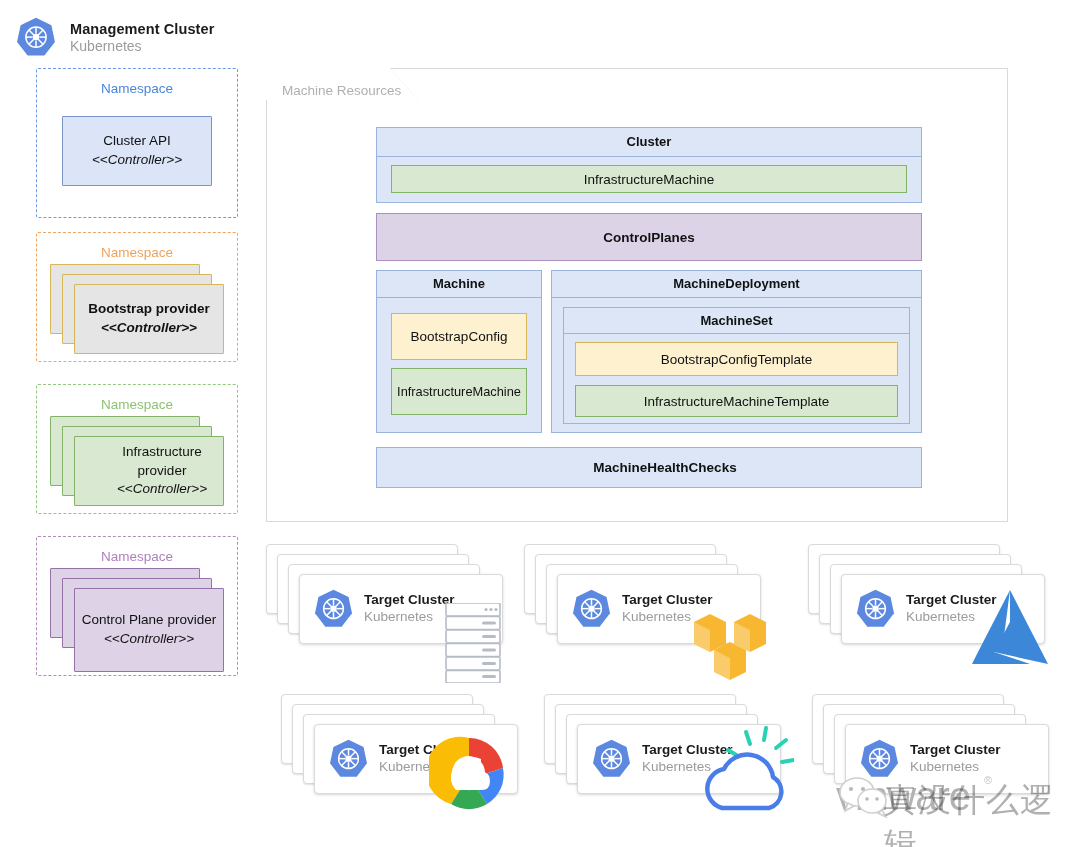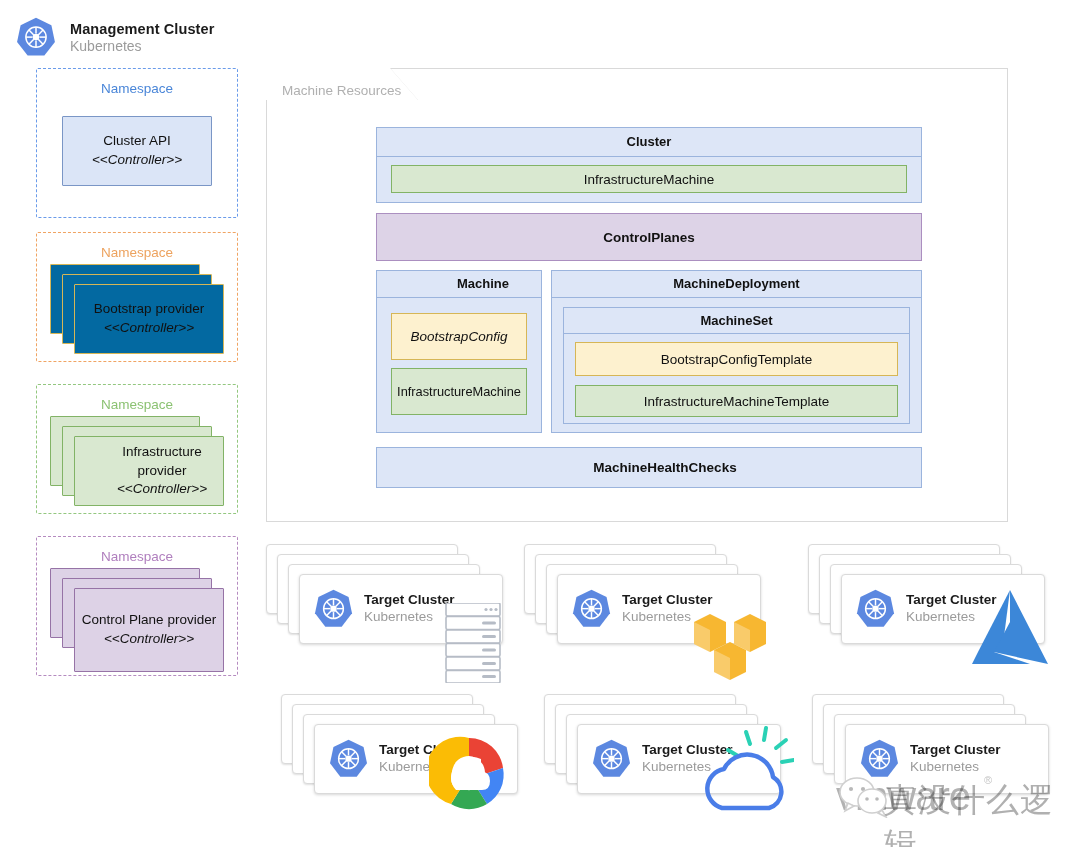--- a/index.html
+++ b/index.html
@@ -25,21 +25,21 @@
   .ns-orange{border-color:#f0a463;} .ns-orange .ns-label{color:#eda35f;}
   .ns-green{border-color:#93c77f;} .ns-green .ns-label{color:#8cc273;}
   .ns-purple{border-color:#b58bc0;} .ns-purple .ns-label{color:#b07fbe;}
 
   .card{border:1px solid;border-radius:1px;box-sizing:border-box;}
   .card.front{display:flex;flex-direction:column;align-items:center;justify-content:center;text-align:center;line-height:1.38;}
   .card .c1{font-size:13.5px;color:#111;}
   .card .c2{font-size:13.5px;color:#111;font-style:italic;}
 
   .c-blue{background:#dbe5f7;border-color:#7a96c6;}
-  .c-orange{background:#0369a1;border-color:#d6b656;}
+  .c-orange{background:#e5e5e5;border-color:#d6b656;font-weight:bold;}
   .c-green{background:#d9e8d0;border-color:#82b366;}
   .c-purple{background:#ddd2e6;border-color:#9673a6;}
 
   
   #cr-panel{left:266px;top:68px;width:742px;height:454px;border:1px solid #d9d9d9;background:#fff;}
   #cr-tab{left:266px;top:68px;width:152px;height:32px;
     background:#fff;border-right:none;
     -webkit-clip-path:polygon(0 0,124px 0,152px 32px,0 32px);
     clip-path:polygon(0 0,124px 0,152px 32px,0 32px);}
   #cr-tab-border{left:266px;top:68px;width:152px;height:33px;
@@ -145,23 +145,23 @@
 <div class="abs" id="cr-tab-label">Machine Resources</div>
 
 <div class="abs box b-blue" style="left:376px;top:127px;width:546px;height:76px;"></div>
 <div class="abs box-head" style="left:376px;top:127px;width:546px;height:29px;">Cluster</div>
 <div class="abs" style="left:376px;top:156px;width:546px;height:1px;background:#9bb4dd;"></div>
 <div class="abs box i-green inner" style="left:391px;top:165px;width:516px;height:28px;">InfrastructureMachine</div>
 
 <div class="abs box b-purple inner" style="left:376px;top:213px;width:546px;height:48px;font-weight:bold;">ControlPlanes</div>
 
 <div class="abs box b-blue" style="left:376px;top:270px;width:166px;height:163px;"></div>
-<div class="abs box-head" style="left:376px;top:270px;width:166px;height:27px;margin-left:24px;">Machine</div>
+<div class="abs box-head" style="left:376px;top:270px;width:166px;height:27px;">Machine</div>
 <div class="abs" style="left:376px;top:297px;width:166px;height:1px;background:#9bb4dd;"></div>
-<div class="abs box i-orange inner" style="left:391px;top:313px;width:136px;height:47px;font-style:italic;">BootstrapConfig</div>
+<div class="abs box i-orange inner" style="left:391px;top:313px;width:136px;height:47px;">BootstrapConfig</div>
 <div class="abs box i-green inner" style="left:391px;top:368px;width:136px;height:47px;font-size:12.8px;">InfrastructureMachine</div>
 
 <div class="abs box b-blue" style="left:551px;top:270px;width:371px;height:163px;"></div>
 <div class="abs box-head" style="left:551px;top:270px;width:371px;height:27px;">MachineDeployment</div>
 <div class="abs" style="left:551px;top:297px;width:371px;height:1px;background:#9bb4dd;"></div>
 
 <div class="abs box b-blue2" style="left:563px;top:307px;width:347px;height:117px;"></div>
 <div class="abs box-head" style="left:563px;top:307px;width:347px;height:26px;">MachineSet</div>
 <div class="abs" style="left:563px;top:333px;width:347px;height:1px;background:#9bb4dd;"></div>
 <div class="abs box i-orange inner" style="left:575px;top:342px;width:323px;height:34px;">BootstrapConfigTemplate</div>

